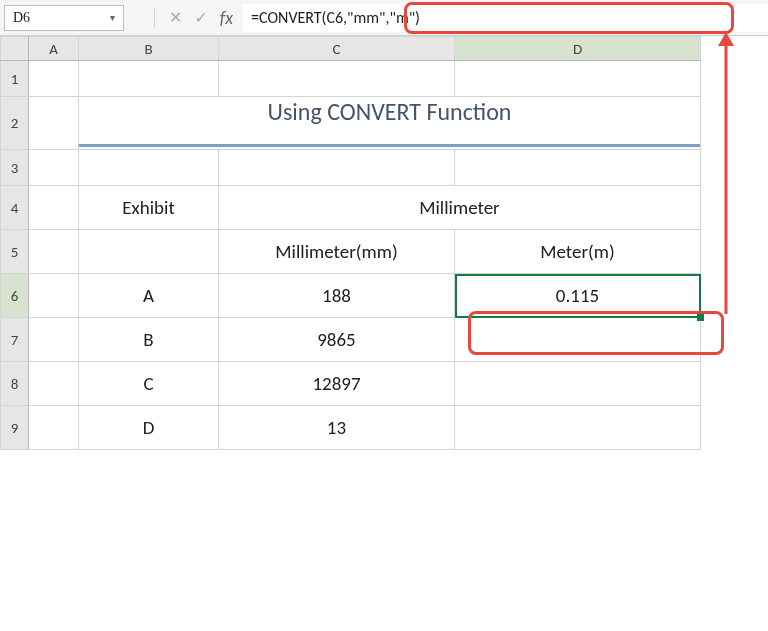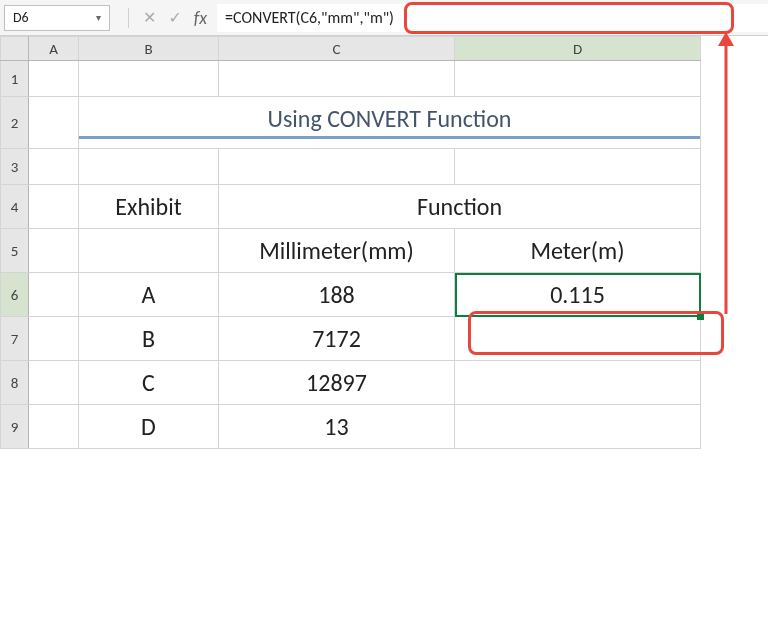--- a/index.html
+++ b/index.html
@@ -14,29 +14,30 @@
     .toolbar {
       height: 36px;
       display: flex;
       align-items: center;
       border-bottom: 1px solid #d0d0d0;
       background: #f5f5f5;
       padding-left: 4px;
       position: relative;
     }
     .namebox {
-      width: 106px;
+      width: 120px;
       height: 26px;
       background: #fff;
       border: 1px solid #c0c0c0;
       display: flex;
       align-items: center;
       padding: 0 8px;
-      margin-right: 10px;
+      margin-right: 22px;
       font-size: 14px;
+      font-family: Liberation Serif, serif;
     }
     .namebox-dd {
       margin-left: auto;
       color: #666;
       font-size: 10px;
     }
     .divider {
       width: 1px;
       height: 20px;
       background: #d0d0d0;
@@ -114,25 +115,25 @@
     .r7 { height: 44px; }
     .r8 { height: 44px; }
     .r9 { height: 44px; }
     .r10 { height: 44px; }
     .r11 { height: 44px; }
     .cell { height: 100%; display: flex; align-items: center; justify-content: center; }
     .title-cell {
       font-size: 24px;
       color: #44546a;
       border-bottom: 3px solid #7aa0c9;
-      padding-bottom: 3px;
+      padding-bottom: 18px;
       margin-bottom: 2px;
       font-family: "Calibri Light", Calibri, sans-serif;
     }
-    .tbl { border: 1.5px solid #000; font-size: 24px; }
+    .tbl { border: 1.5px solid #000; font-size: 19px; }
     .selected-cell {
       outline: 2px solid #107c41;
       outline-offset: -2px;
       position: relative;
     }
     .selected-cell::after {
       content: "";
       position: absolute;
       right: -4px; bottom: -4px;
       width: 7px; height: 7px;
@@ -232,21 +233,21 @@
     <td></td>
     <td></td>
   </tr>
   <tr class="r4">
     <th class="rowh">4</th>
     <td></td>
     <td class="tbl hd1">
           <div class="cell">Exhibit</div>
         </td>
     <td class="tbl hd1" colspan="2">
-          <div class="cell">Function</div>
+          <div class="cell">Millimeter</div>
         </td>
   </tr>
   <tr class="r5">
     <th class="rowh">5</th>
     <td></td>
     <td class="tbl bd"></td>
     <td class="tbl hd2">
           <div class="cell">Millimeter(mm)</div>
         </td>
     <td class="tbl hd2">
@@ -266,21 +267,21 @@
           <div class="cell">0.115</div>
         </td>
   </tr>
   <tr class="r7">
     <th class="rowh">7</th>
     <td></td>
     <td class="tbl bd">
           <div class="cell">B</div>
         </td>
     <td class="tbl bd">
-          <div class="cell">7172</div>
+          <div class="cell">9865</div>
         </td>
     <td class="tbl bd">
           <div class="cell"></div>
         </td>
   </tr>
   <tr class="r8">
     <th class="rowh">8</th>
     <td></td>
     <td class="tbl bd">
           <div class="cell">C</div>

